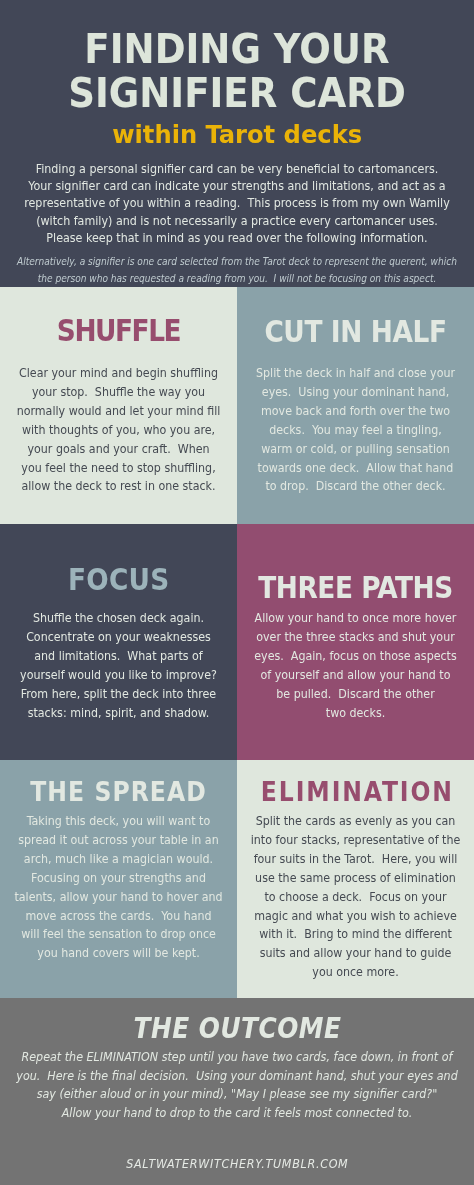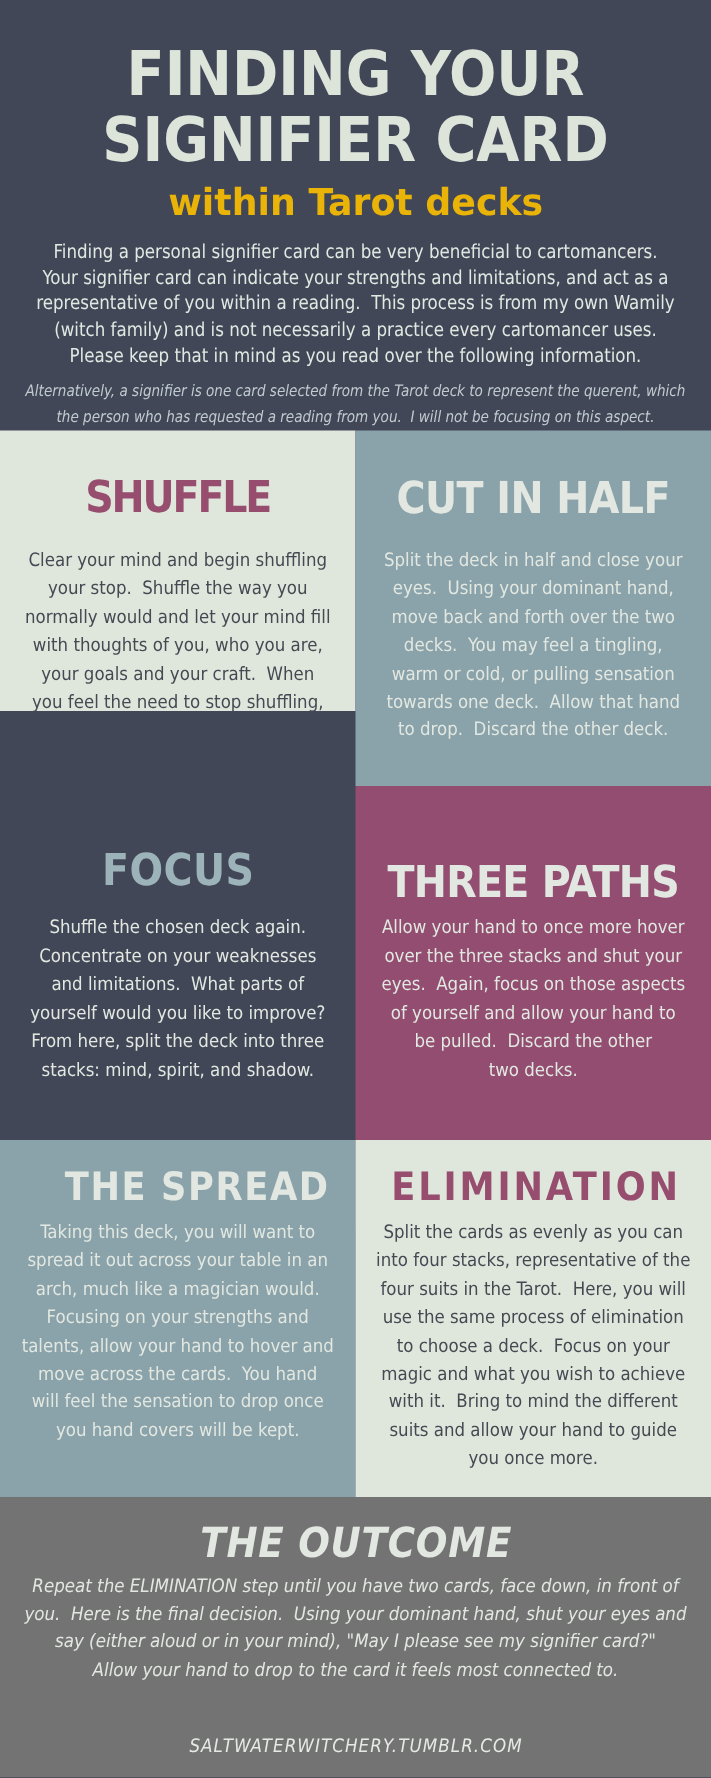--- a/index.html
+++ b/index.html
@@ -53,21 +53,21 @@
       <span class="ln">Your signifier card can indicate your strengths and limitations, and act as a</span>
       <span class="ln">representative of you within a reading.  This process is from my own Wamily</span>
       <span class="ln">(witch family) and is not necessarily a practice every cartomancer uses.</span>
       <span class="ln">Please keep that in mind as you read over the following information.</span>
     </div>
     <div class="blk note">
       <span class="ln">Alternatively, a signifier is one card selected from the Tarot deck to represent the querent, which</span>
       <span class="ln">the person who has requested a reading from you.  I will not be focusing on this aspect.</span>
     </div>
   </div>
-  <div class="cell mint" style="left:0px;top:287px;width:237px;height:187px;">
+  <div class="cell mint" style="left:0px;top:287px;width:237px;height:237px;">
     <div class="blk h2 tp" style="top:30px;font-size:29.33px;line-height:29.33px;letter-spacing:-1.44px;padding-left:-1.44px;"><span>SHUFFLE</span></div>
     <div class="blk bd td" style="top:77px;">
       <span class="ln">Clear your mind and begin shuffling</span>
       <span class="ln">your stop.  Shuffle the way you</span>
       <span class="ln">normally would and let your mind fill</span>
       <span class="ln">with thoughts of you, who you are,</span>
       <span class="ln">your goals and your craft.  When</span>
       <span class="ln">you feel the need to stop shuffling,</span>
       <span class="ln">allow the deck to rest in one stack.</span>
     </div>
@@ -100,21 +100,21 @@
     <div class="blk bd tm" style="top:85px;">
       <span class="ln">Allow your hand to once more hover</span>
       <span class="ln">over the three stacks and shut your</span>
       <span class="ln">eyes.  Again, focus on those aspects</span>
       <span class="ln">of yourself and allow your hand to</span>
       <span class="ln">be pulled.  Discard the other</span>
       <span class="ln">two decks.</span>
     </div>
   </div>
   <div class="cell blue" style="left:0px;top:760px;width:237px;height:238px;">
-    <div class="blk h2 tm" style="top:19px;font-size:26.13px;line-height:26.13px;letter-spacing:1.06px;padding-left:13px;"><span>THE SPREAD</span></div>
+    <div class="blk h2 tm" style="top:19px;font-size:26.13px;line-height:26.13px;letter-spacing:1.06px;padding-left:0;"><span>THE SPREAD</span></div>
     <div class="blk bd tm" style="top:52px;">
       <span class="ln">Taking this deck, you will want to</span>
       <span class="ln">spread it out across your table in an</span>
       <span class="ln">arch, much like a magician would.</span>
       <span class="ln">Focusing on your strengths and</span>
       <span class="ln">talents, allow your hand to hover and</span>
       <span class="ln">move across the cards.  You hand</span>
       <span class="ln">will feel the sensation to drop once</span>
       <span class="ln">you hand covers will be kept.</span>
     </div>

